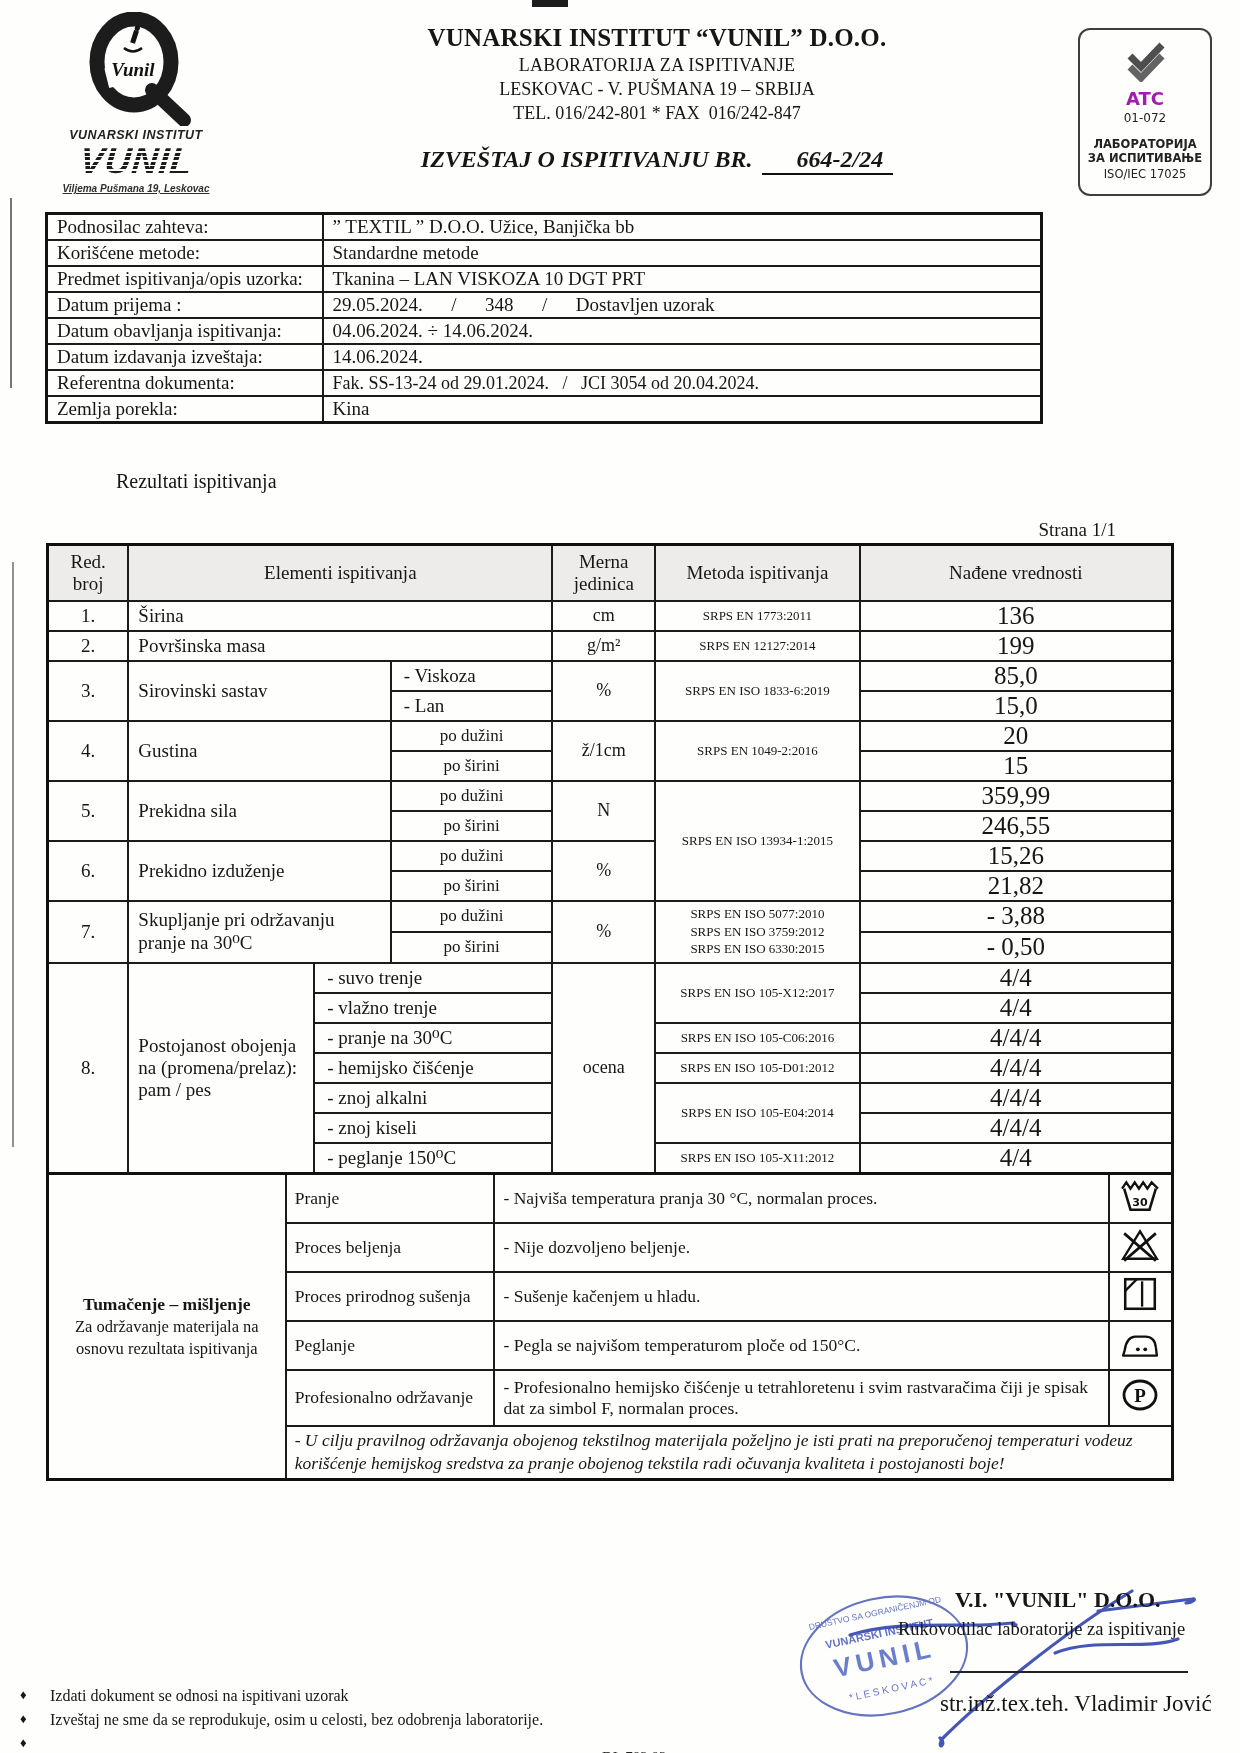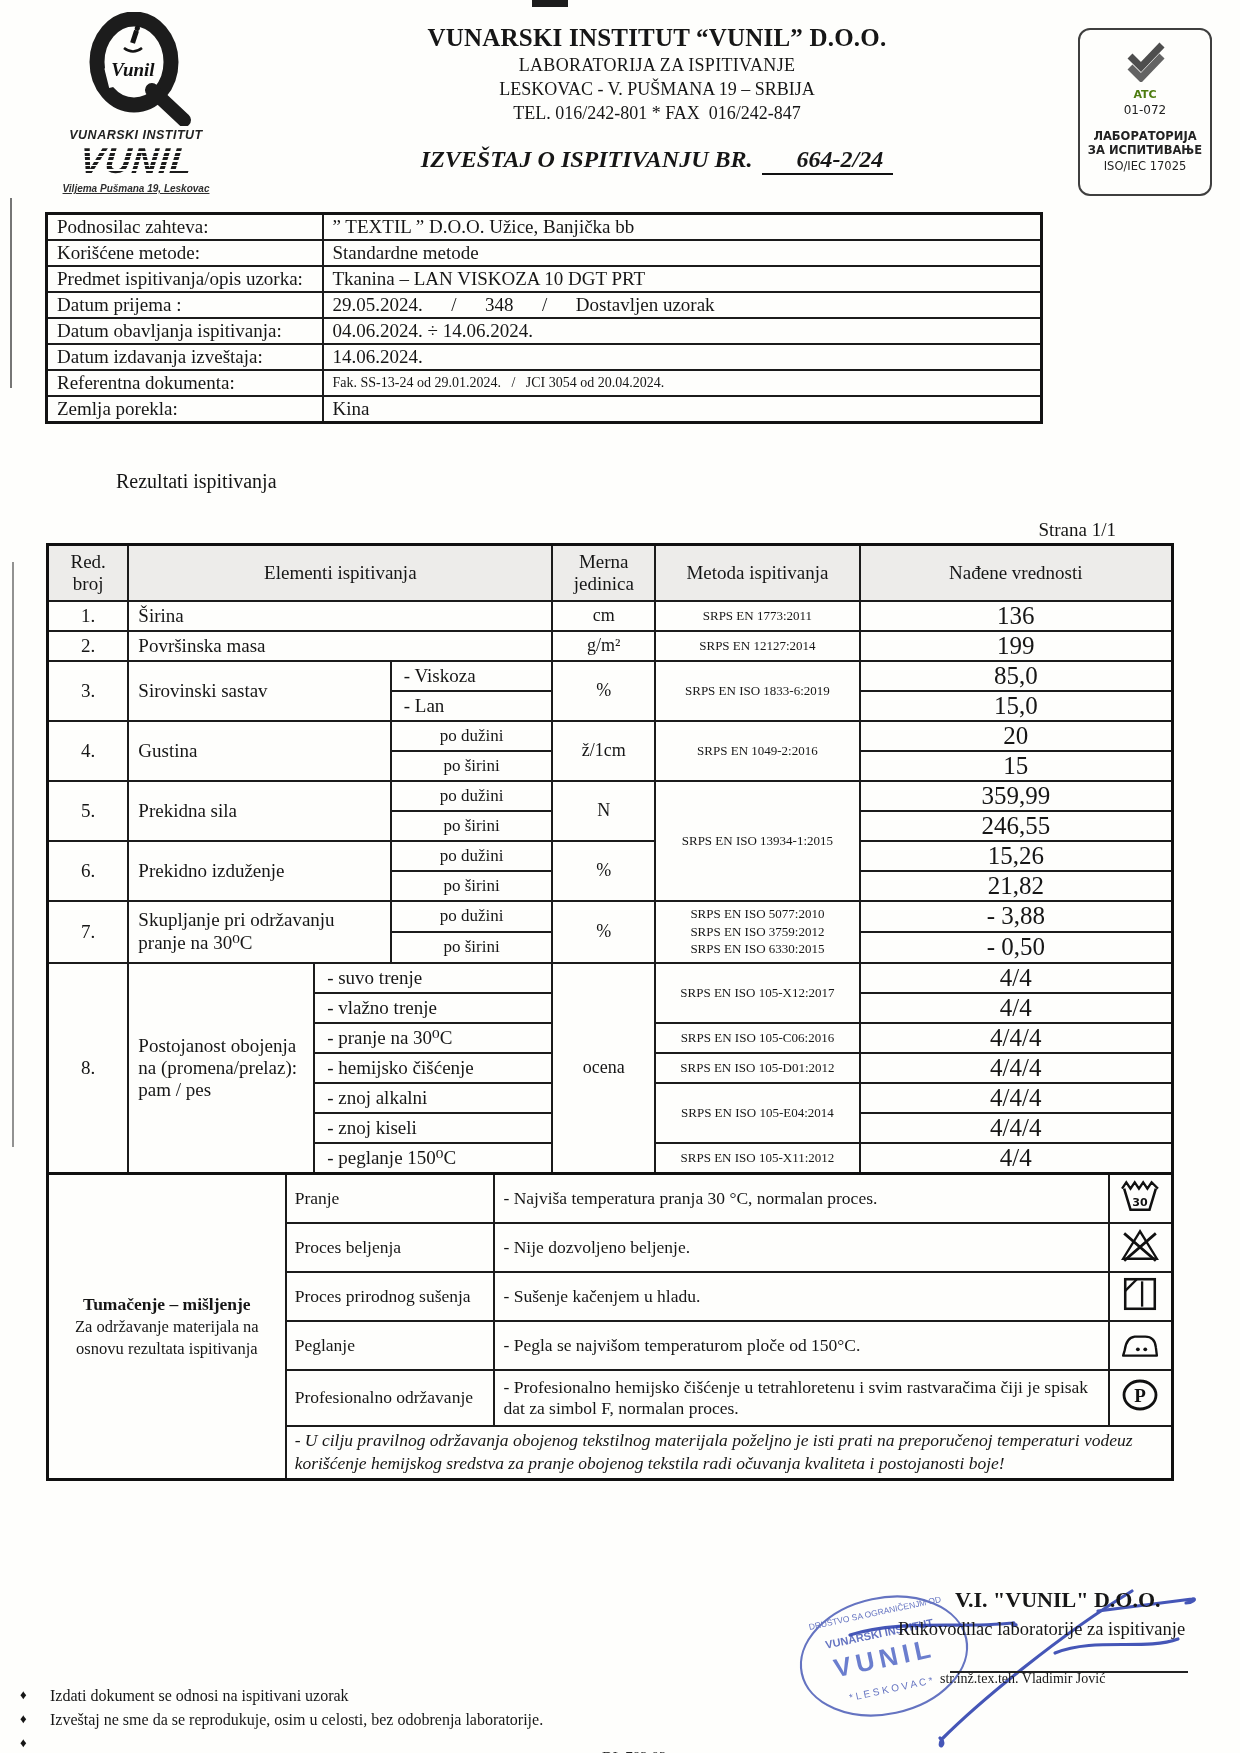--- a/index.html
+++ b/index.html
@@ -24,31 +24,31 @@
   .logo-addr{font:italic 700 10px "Liberation Sans",sans-serif;color:#2e2e2e;margin-top:1px;text-decoration:underline;}
   .center-block{flex:1;text-align:center;padding-top:12px;}
   .h-inst{font-weight:700;font-size:25px;letter-spacing:.2px;}
   .h-lab{font-weight:400;font-size:18px;margin-top:3px;letter-spacing:.3px;}
   .h-addr{font-size:18px;margin-top:3px;}
   .h-tel{font-size:18px;margin-top:3px;white-space:pre-wrap;}
   .h-report{margin-top:22px;font-style:italic;font-weight:700;font-size:24px;}
   .h-repno{display:inline-block;border-bottom:2px solid #111;padding:0 10px 0 34px;margin-left:4px;}
   .badge{width:134px;height:168px;border:2px solid #3f3f3f;border-radius:12px;margin-top:16px;
          text-align:center;padding-top:10px;font-family:"DejaVu Sans",sans-serif;}
-  .badge-atc{font-weight:700;font-size:11px;color:#4d7c0f;margin-top:2px;}
+  .badge-atc{font-weight:700;font-size:18px;color:#a21caf;margin-top:2px;}
   .badge-num{font-size:12px;color:#222;margin-top:2px;}
   .badge-cyr{font-size:11.5px;font-weight:700;color:#222;margin-top:12px;line-height:1.25;}
   .badge-iso{font-size:11.5px;color:#222;margin-top:1px;}
 
   
   table{border-collapse:collapse;}
   .info-tbl{margin:16px 0 0 45px;width:998px;border:3px solid #131313;}
   .info-tbl td{border:2px solid #1b1b1b;font-size:19px;padding:1px 9px;height:26px;white-space:pre-wrap;}
   .info-tbl td.lbl{width:276px;}
-  .info-tbl td.small{font-size:14px;}
+  .info-tbl td.small{font-size:18px;}
 
   
   .res-heading{margin:46px 0 0 116px;font-size:20px;}
   .strana{width:1128px;margin:26px 0 2px 46px;text-align:right;padding-right:58px;font-size:19px;box-sizing:border-box;}
   .res-tbl{margin:0 0 0 46px;width:1128px;border:3px solid #101010;}
   .res-tbl td{border:2px solid #1b1b1b;font-size:19px;padding:0 4px;}
   .res-tbl tr{height:29px;}
   tr.hdr{height:56px;}
   tr.r7{height:31px;}
   tr.r8{height:28px;}
@@ -72,21 +72,21 @@
   .mnt-lbl{width:206px;padding-left:10px;}
   .mnt-txt{width:606px;padding-left:12px;}
   .mnt-sym{width:63px;text-align:center;padding:0;}
   .mnt-note{font-style:italic;font-size:17.5px;line-height:1.35;padding:5px 12px;}
 
   
   .footer{position:relative;height:300px;}
   .f-company{position:absolute;left:955px;top:106px;font-weight:700;font-size:22px;white-space:nowrap;}
   .f-role{position:absolute;left:898px;top:138px;font-size:18.5px;white-space:nowrap;}
   .f-sigline{position:absolute;left:950px;top:190px;width:238px;border-bottom:2px solid #222;}
-  .f-signer{position:absolute;left:940px;top:190px;font-size:14px;white-space:nowrap;}
+  .f-signer{position:absolute;left:940px;top:210px;font-size:23px;white-space:nowrap;}
   .stamp{position:absolute;left:792px;top:100px;opacity:.82;}
   .signature{position:absolute;left:840px;top:92px;}
   .bullets{position:absolute;left:20px;top:200px;font-size:16px;}
   .bullet-row{display:flex;margin-top:6px;}
   .diamond{width:30px;font-size:13px;}
   .doc-code{position:absolute;left:602px;top:268px;font-size:15px;color:#222;}
 </style>
 </head>
 <body>
 

